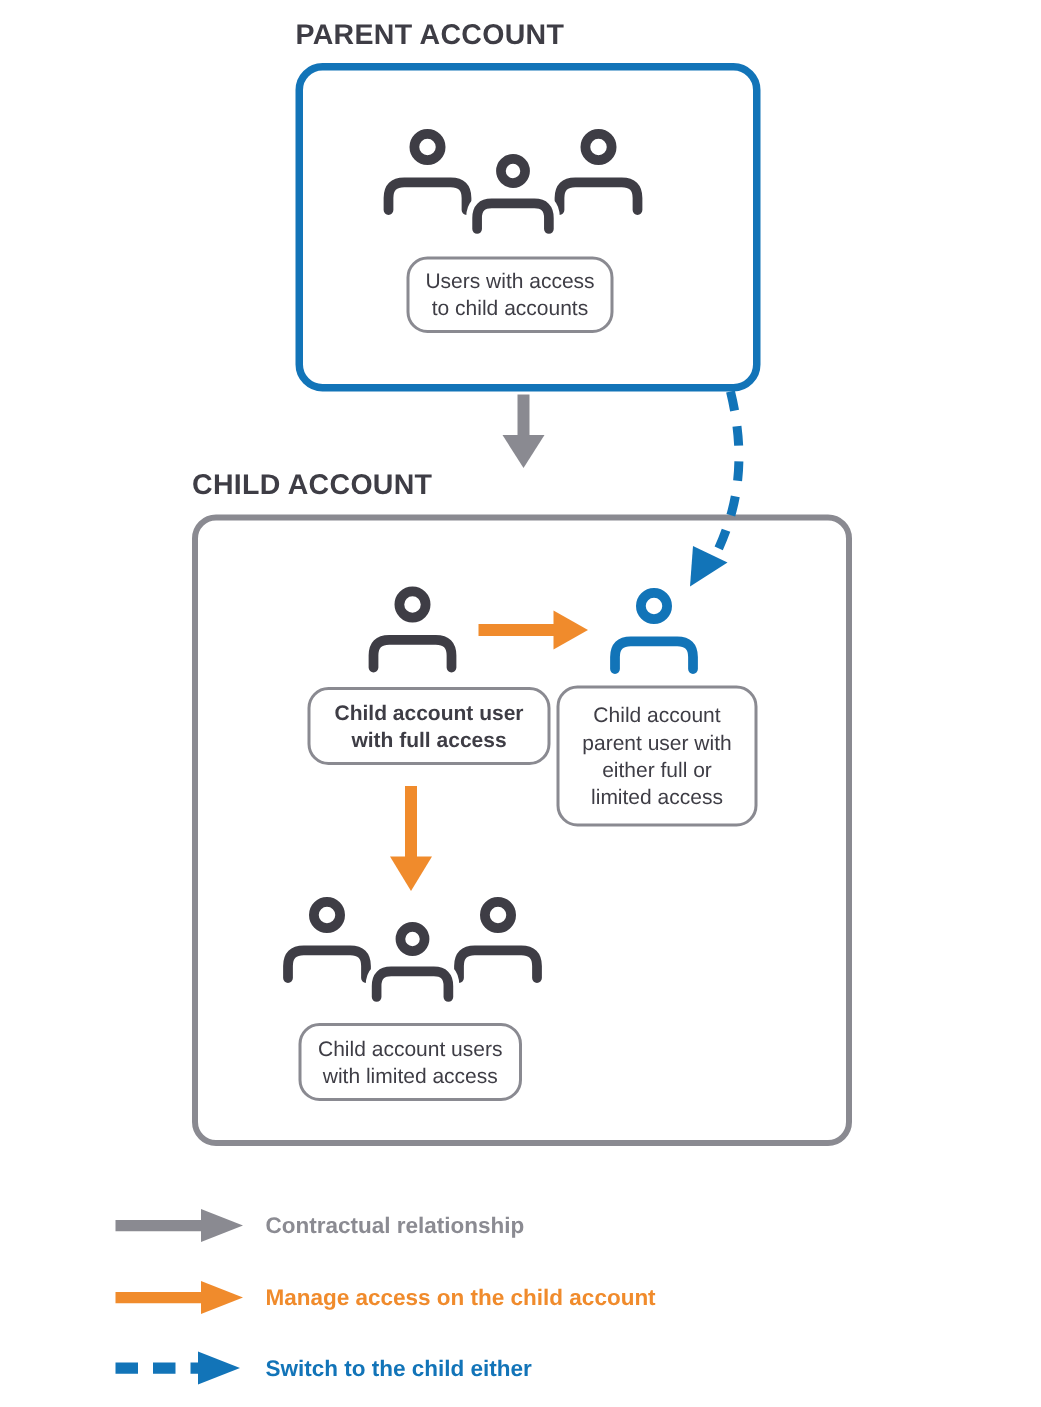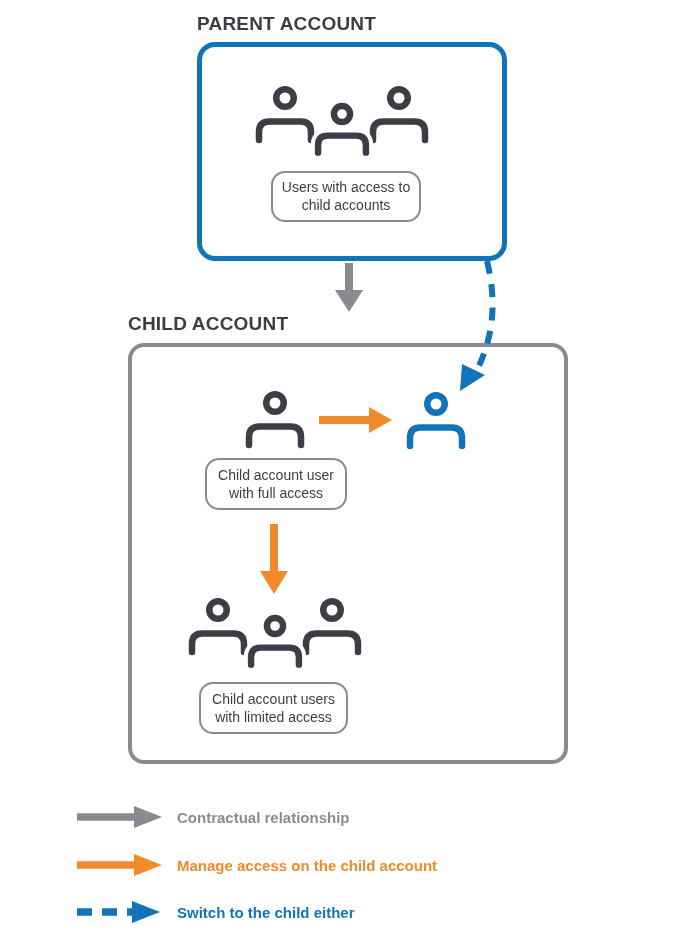--- a/index.html
+++ b/index.html
@@ -44,22 +44,22 @@
     border-radius: 14px;
     color: #3e3d45;
     font-size: 14px;
     line-height: 1.32;
     text-align: center;
     display: flex;
     align-items: center;
     justify-content: center;
     padding: 5px 8px;
   }
-  .pill.parent-users   { left: 271px; top: 171px; width: 150px; min-height: 46px; }
-  .pill.full-access    { left: 205px; top: 458px; width: 142px; min-height: 52px; }
+  .pill.parent-users   { left: 271px; top: 171px; width: 138px; min-height: 46px; }
+  .pill.full-access    { left: 205px; top: 458px; width: 162px; min-height: 52px; font-weight: bold; }
   .pill.parent-user    { left: 371px; top: 457px; width: 134px; min-height: 94px; }
   .pill.limited-access { left: 199px; top: 682px; width: 149px; min-height: 52px; }
   .legend-row {
     position: absolute;
     left: 75px;
     height: 28px;
     display: flex;
     align-items: center;
     gap: 12px;
   }
@@ -132,20 +132,21 @@
       <use href="#person" transform="translate(57,0)" stroke="#3e3d45" stroke-width="6.5"></use>
       <g transform="translate(0,16) scale(0.92)">
         <use href="#person" stroke="#ffffff" stroke-width="16"></use>
         <use href="#person" stroke="#3e3d45" stroke-width="7"></use>
       </g>
     </g>
   </svg>
 
   <div class="pill parent-users">Users with access to child accounts</div>
   <div class="pill full-access">Child account user with full access</div>
+  <div class="pill parent-user">Child account parent user with either full or limited access</div>
   <div class="pill limited-access">Child account users with limited access</div>
 
   <div class="legend-row row-1">
     <svg width="90" height="28" viewBox="0 0 90 28">
       <line x1="2" y1="14" x2="61" y2="14" stroke="#8a8a91" stroke-width="7.5"></line>
       <polygon points="59,3 59,25 87,14" fill="#8a8a91"></polygon>
     </svg>
     <span class="legend-label gray">Contractual relationship</span>
   </div>
 

